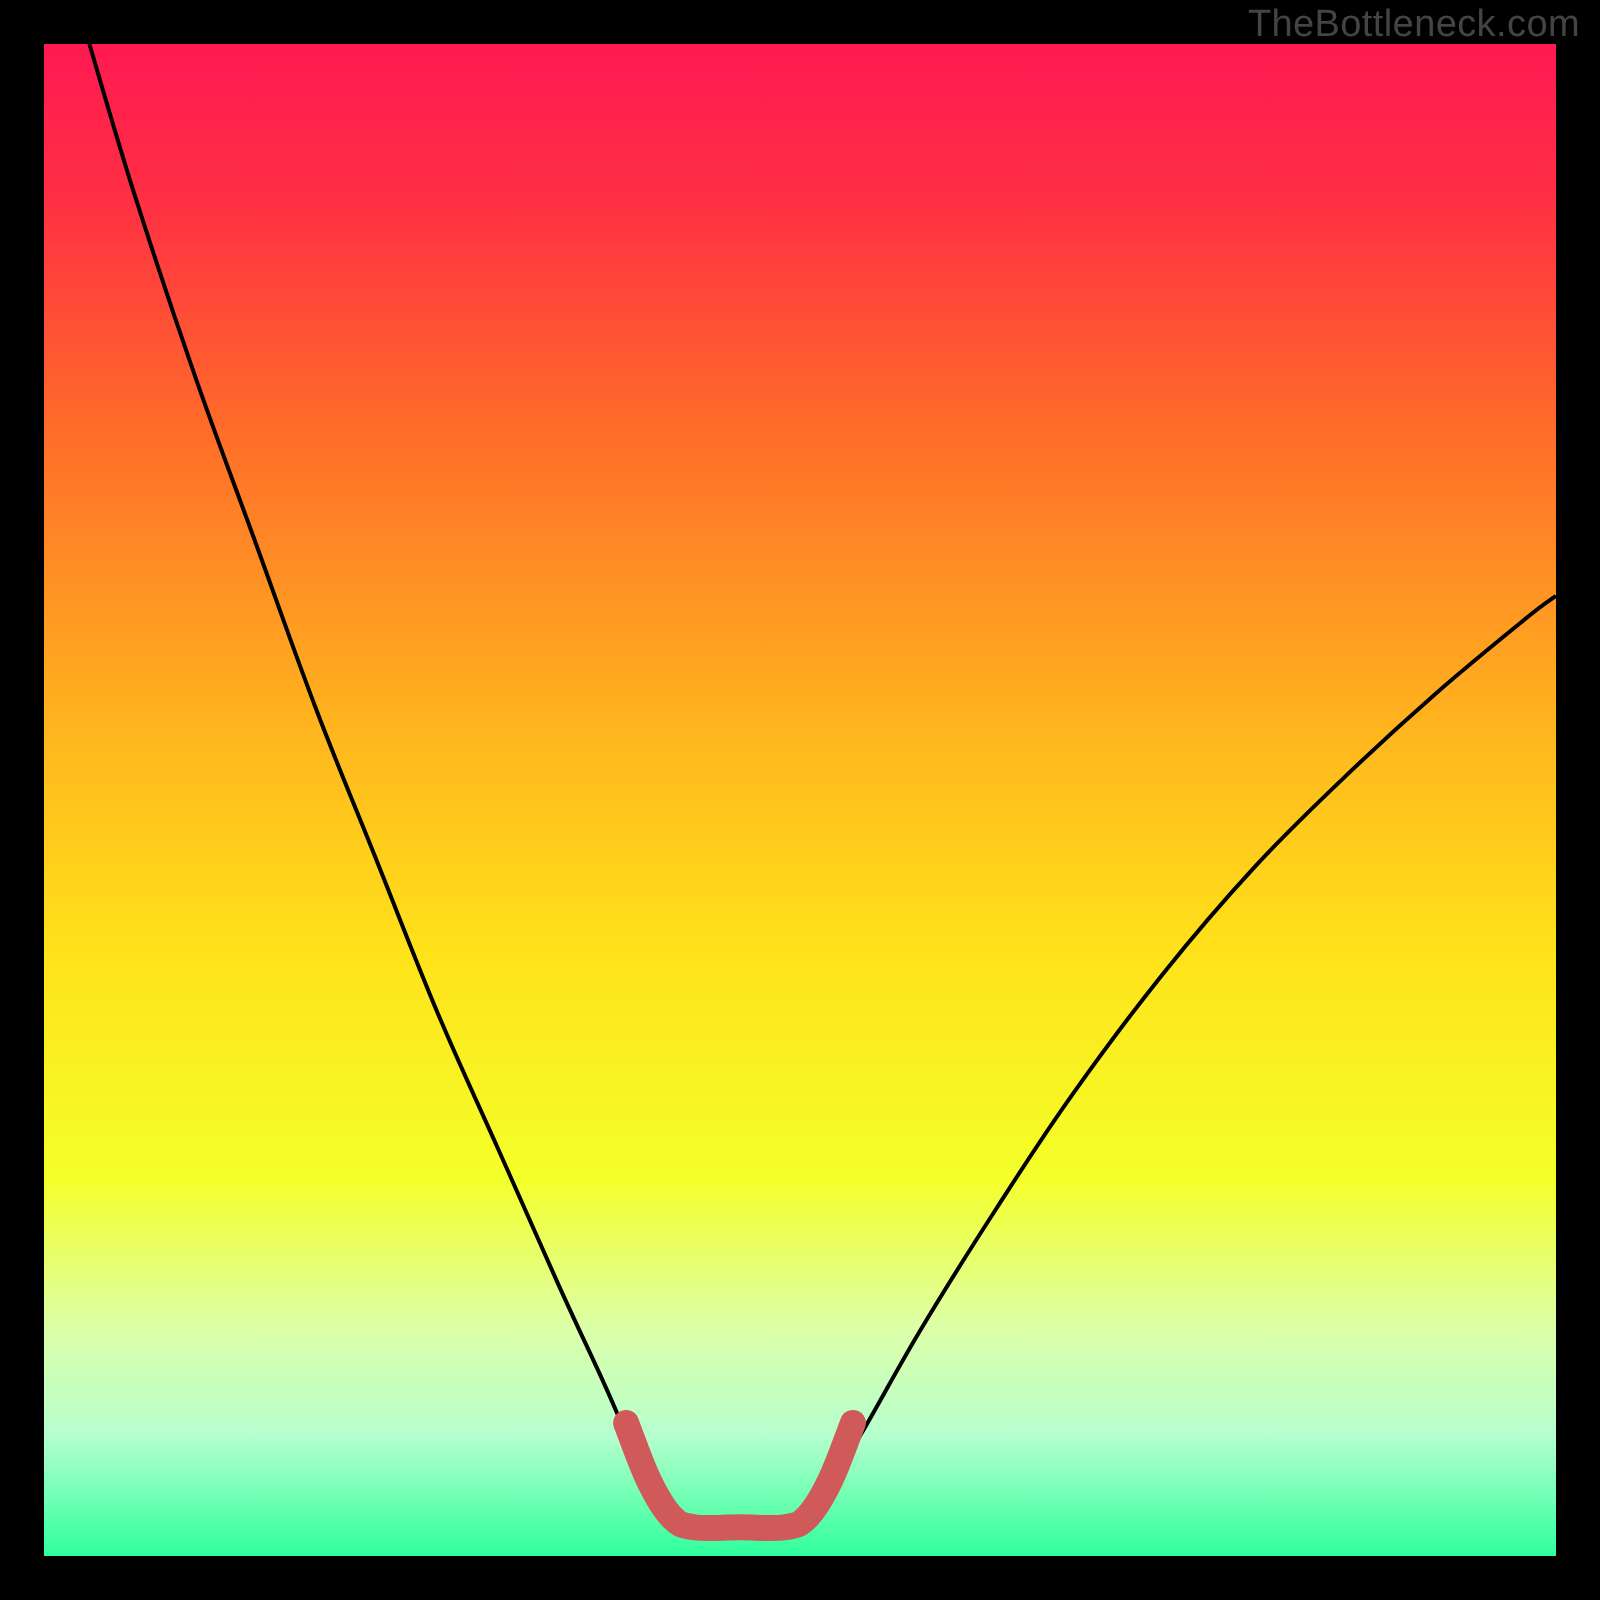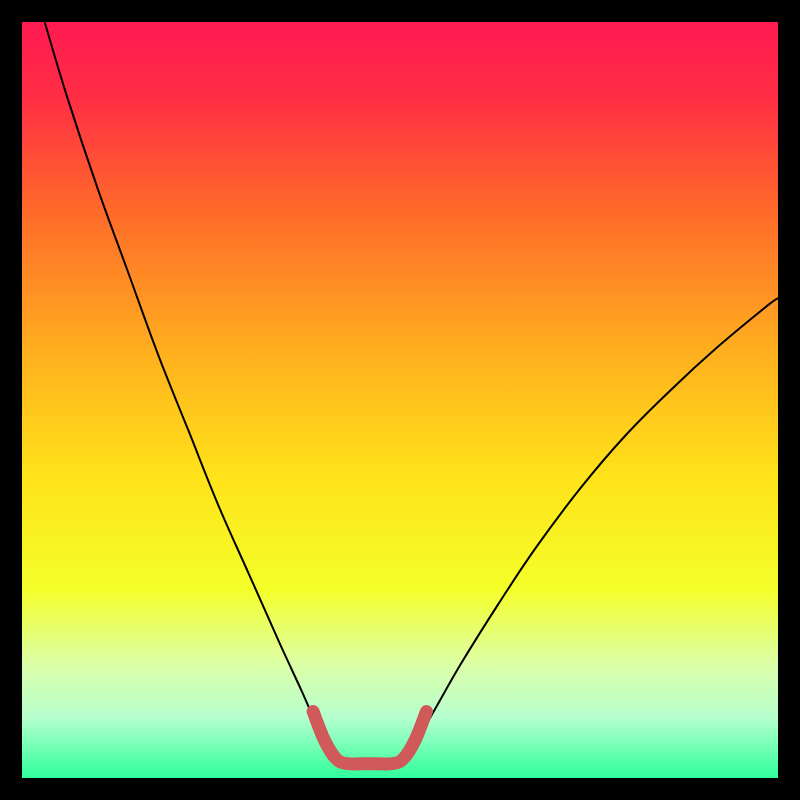--- a/index.html
+++ b/index.html
@@ -56,13 +56,14 @@
           </linearGradient>
       </defs>
       <rect id="bg-rect" x="0" y="0" width="756" height="756" fill="url(#bgGrad)"></rect>
       <g id="series-group">
           <path d="M 22.68 0 C 26.7624 13.608000000000004, 35.8344 45.662400000000034, 45.36 75.60000000000002 C 54.8856 105.53760000000001, 64.71360000000001 135.02159999999995, 75.60000000000001 166.31999999999994 C 86.4864 197.61839999999992, 94.95360000000001 219.54239999999996, 105.84 249.47999999999996 C 116.7264 279.4176, 125.19359999999999 304.0632, 136.07999999999998 332.64 C 146.9664 361.2168, 155.43359999999998 381.024, 166.32 408.24 C 177.2064 435.456, 185.6736 457.98480000000006, 196.56 483.84000000000003 C 207.4464 509.6952, 215.91359999999997 527.3856, 226.79999999999998 551.88 C 237.6864 576.3744, 247.51440000000002 598.8276000000001, 257.04 619.9200000000001 C 266.5656 641.0124000000001, 272.91599999999994 654.0912, 279.71999999999997 669.06 C 286.524 684.0287999999999, 289.39680000000004 691.7853600000001, 294.84000000000003 703.08 C 300.2832 714.37464, 307.2384 726.63696, 309.96 731.808" fill="none" stroke="#000000" stroke-width="2" stroke-linecap="butt" stroke-linejoin="round"></path>
           <path d="M 385.56 731.808 C 389.6424 725.27616, 398.7144 711.57744, 408.24 695.52 C 417.7656 679.4625599999999, 426.23279999999994 663.0120000000001, 438.47999999999996 642.6 C 450.7272 622.188, 462.672 603.2124, 476.28000000000003 582.12 C 489.88800000000003 561.0276, 499.11120000000005 546.5124000000001, 514.08 525.4200000000001 C 529.0488 504.3276000000001, 543.1103999999999 485.35200000000003, 559.4399999999999 464.94 C 575.7696 444.52799999999996, 588.4704 429.7104, 604.8000000000001 412.02 C 621.1296000000001 394.32959999999997, 633.8303999999999 382.3092, 650.16 366.65999999999997 C 666.4896 351.01079999999996, 679.1904 339.3684, 695.52 325.08000000000004 C 711.8496 310.7916000000001, 729.9936 296.12520000000006, 740.88 287.28000000000003 C 751.7664 278.4348, 753.2784 277.9812, 756 275.94" fill="none" stroke="#000000" stroke-width="2" stroke-linecap="butt" stroke-linejoin="round"></path>
           <path d="M 291.06 689.472 C 293.1012 694.64304, 298.3176 709.76304, 302.40000000000003 718.2 C 306.48240000000004 726.63696, 309.6576 732.12552, 313.74 736.344 C 317.8224 740.56248, 318.9564 740.68344, 325.08 741.636 C 331.2036 742.5885599999999, 339.5952 741.636, 347.76 741.636 C 355.9248 741.636, 364.3164 742.5885599999999, 370.44 741.636 C 376.5636 740.68344, 377.6976 740.56248, 381.78000000000003 736.344 C 385.86240000000004 732.12552, 389.0376 726.63696, 393.12 718.2 C 397.2024 709.76304, 402.41880000000003 694.64304, 404.46000000000004 689.472" fill="none" stroke="#d05a5a" stroke-width="13" stroke-linecap="round" stroke-linejoin="round"></path>
         </g>
     </svg>
   </div>
+  <div class="watermark">TheBottleneck.com</div>
 </div>
 
 </body></html>

